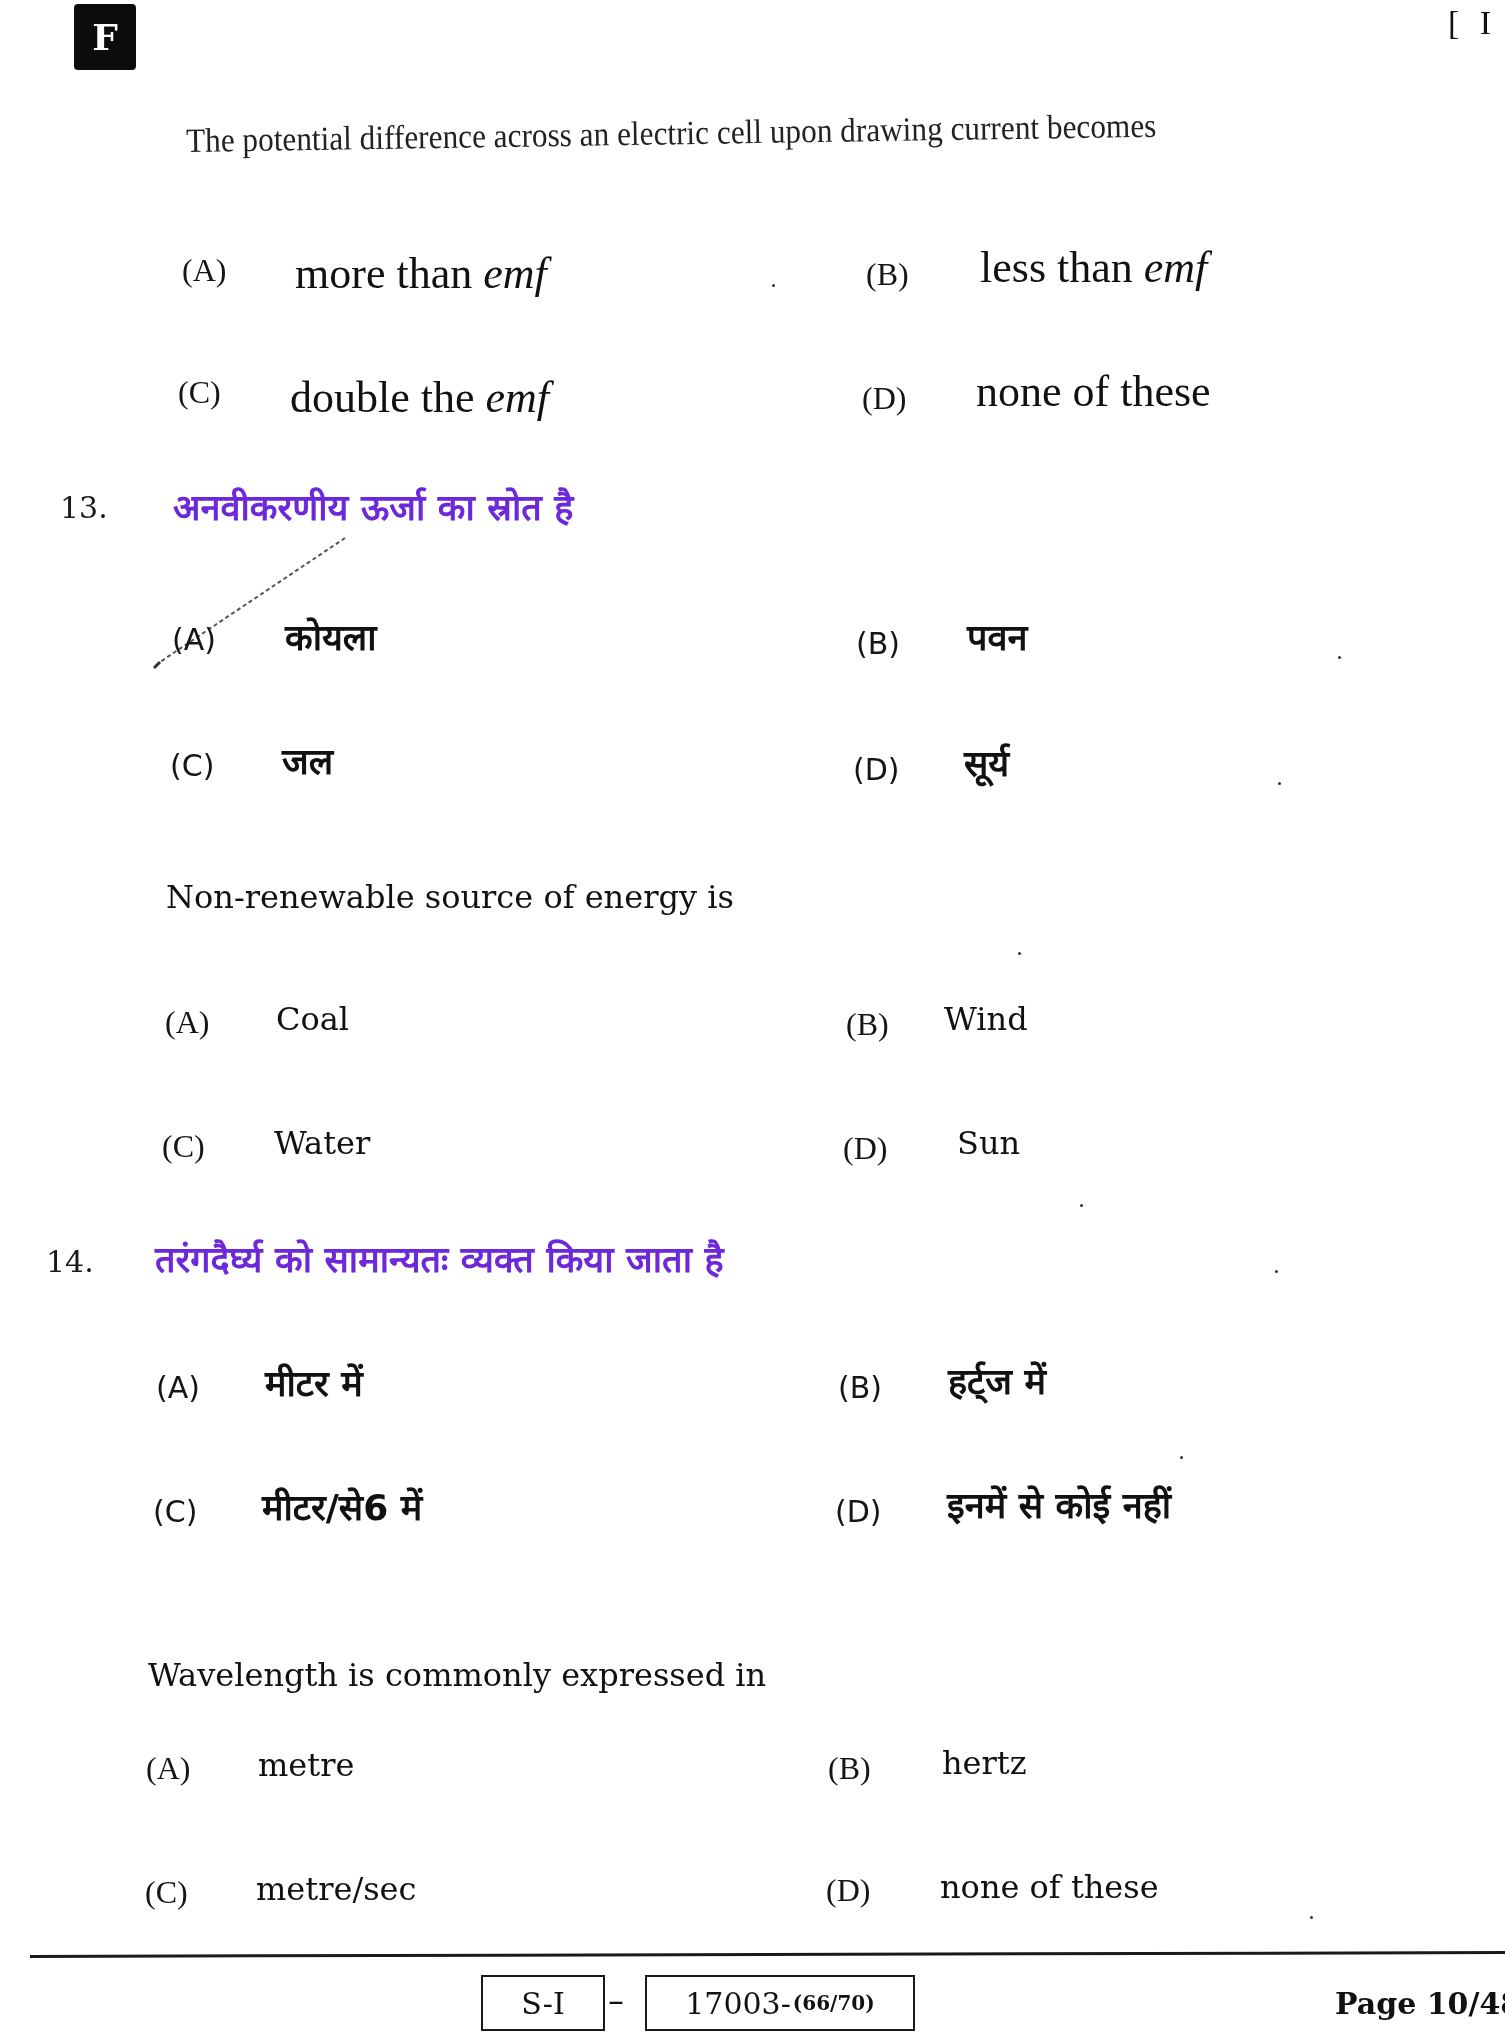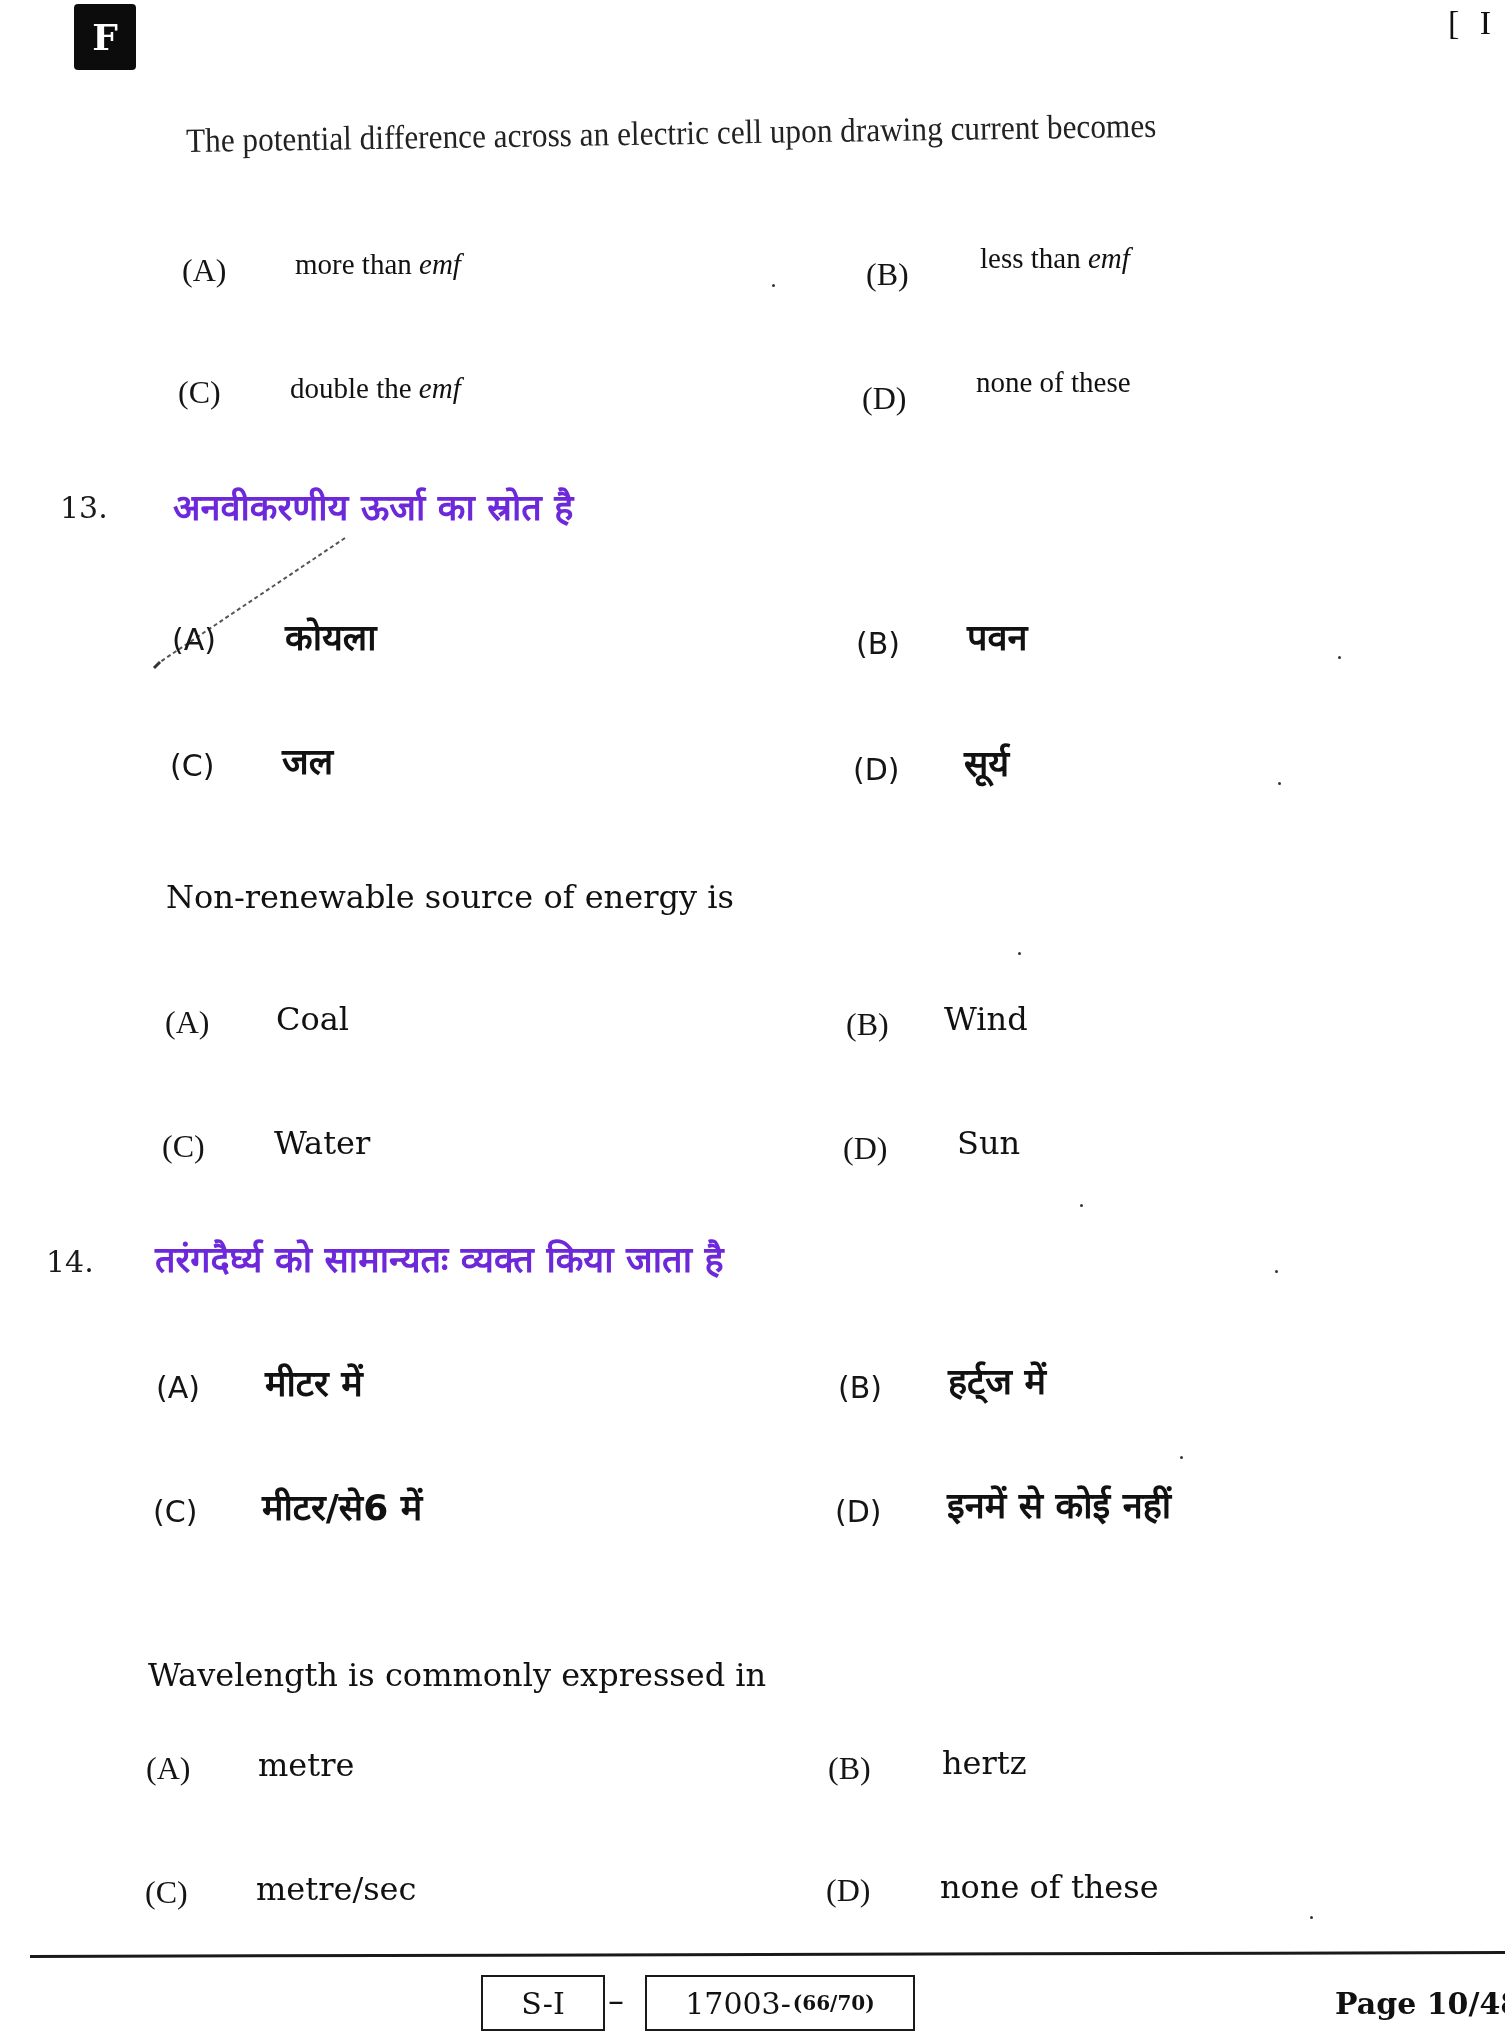--- a/index.html
+++ b/index.html
@@ -70,21 +70,21 @@
       font-family: "Liberation Serif", serif;
       font-size: 32px;
     }
     .opt-text-en {
       font-family: "DejaVu Serif", serif;
       font-size: 32px;
       color: #111;
     }
     .opt-text-en.scan {
       font-family: "Liberation Serif", serif;
-      font-size: 29px;
+      font-size: 44px;
     }
     .opt-text-hi {
       font-family: "DejaVu Sans", sans-serif;
       font-size: 36px;
       font-weight: bold;
       color: #111;
     }
     em.math { font-style: italic; }
 
     

